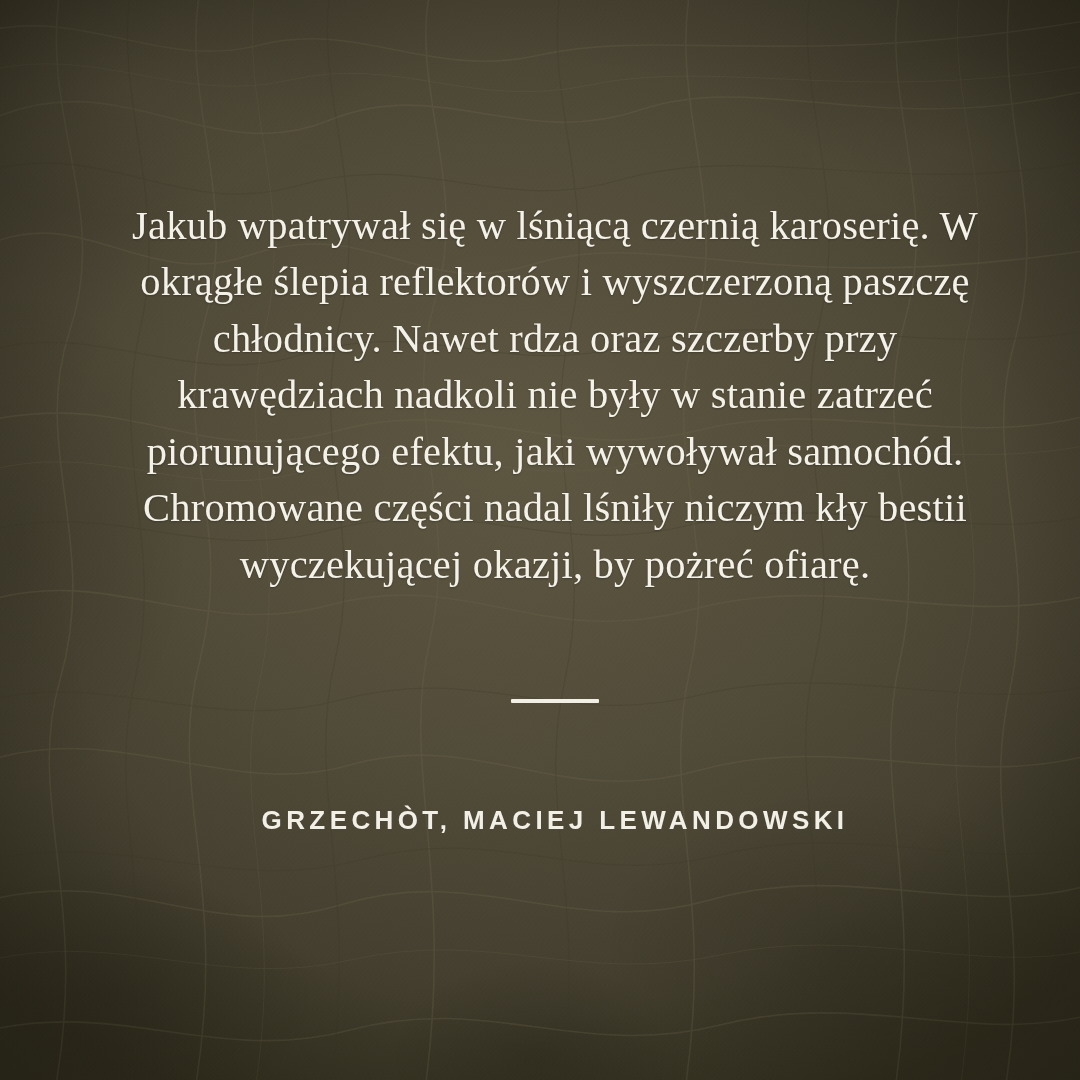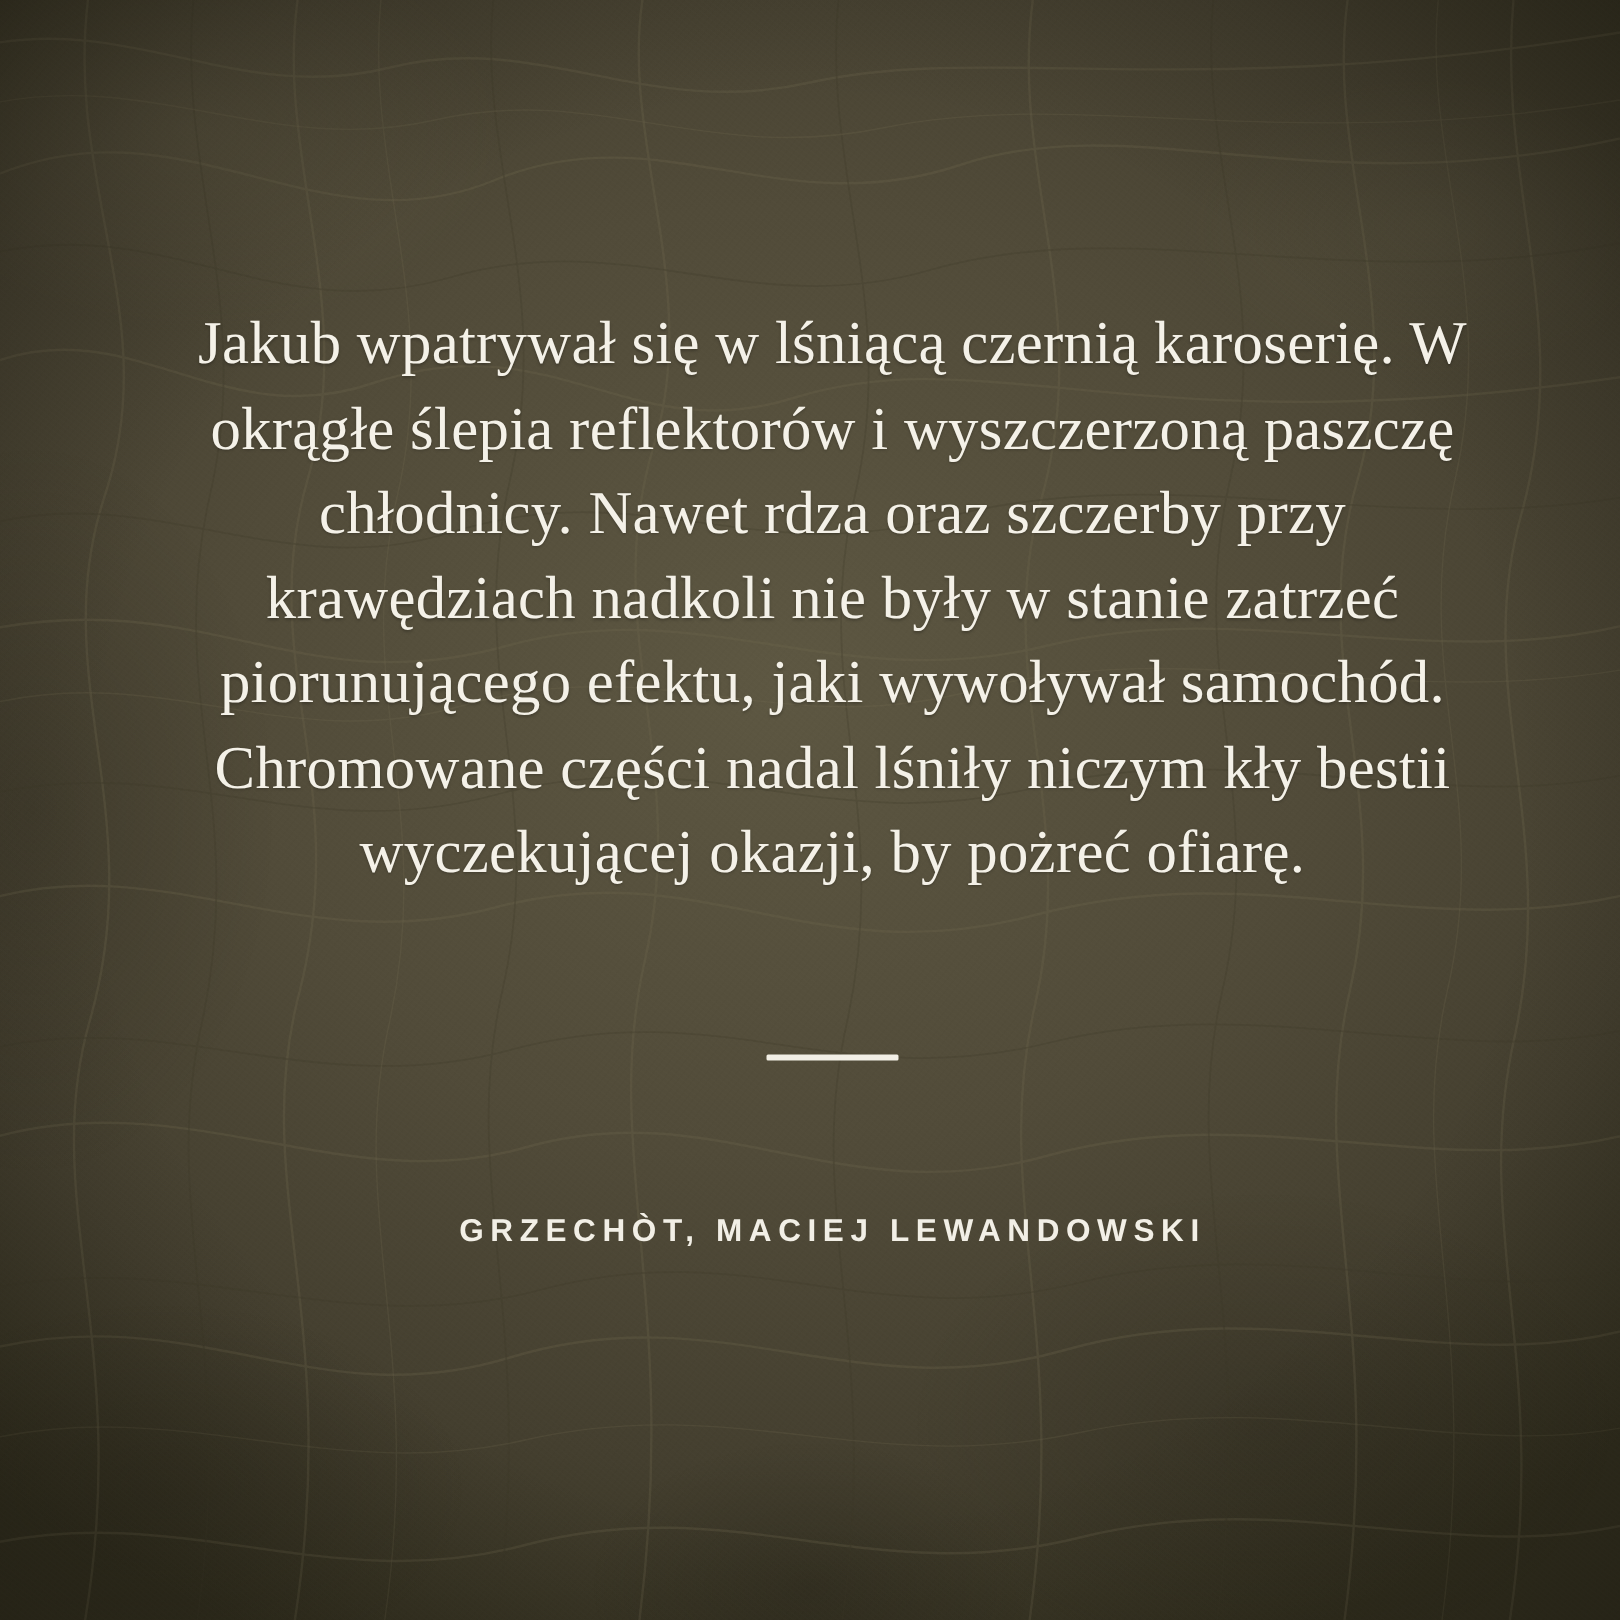--- a/index.html
+++ b/index.html
@@ -78,21 +78,21 @@
     width: 88px;
     height: 4px;
     background: #f2efe6;
     margin: 106px 0 0 0;
     border-radius: 1px;
   }
   .attribution {
     margin-top: 102px;
     color: #f2efe6;
     font-family: "Liberation Sans", sans-serif;
-    font-size: 21px;
+    font-size: 26px;
     letter-spacing: 4.4px;
     font-weight: 700;
     text-align: center;
     text-transform: uppercase;
   }
 </style>
 </head>
 <body>
 
 <div class="card">

